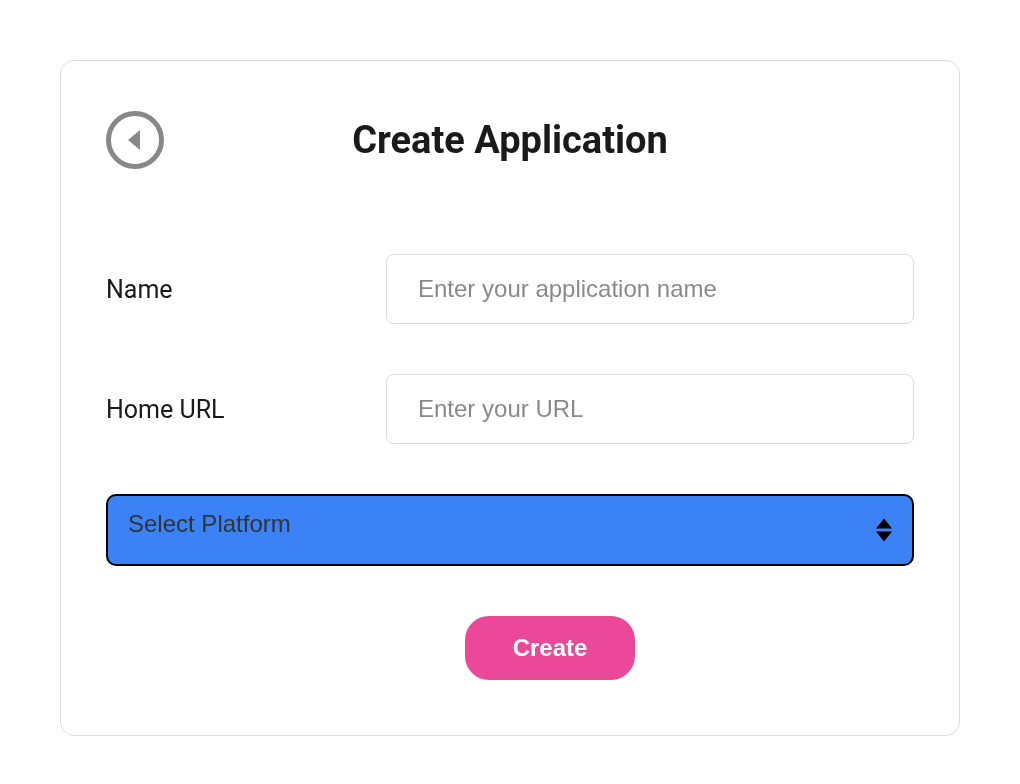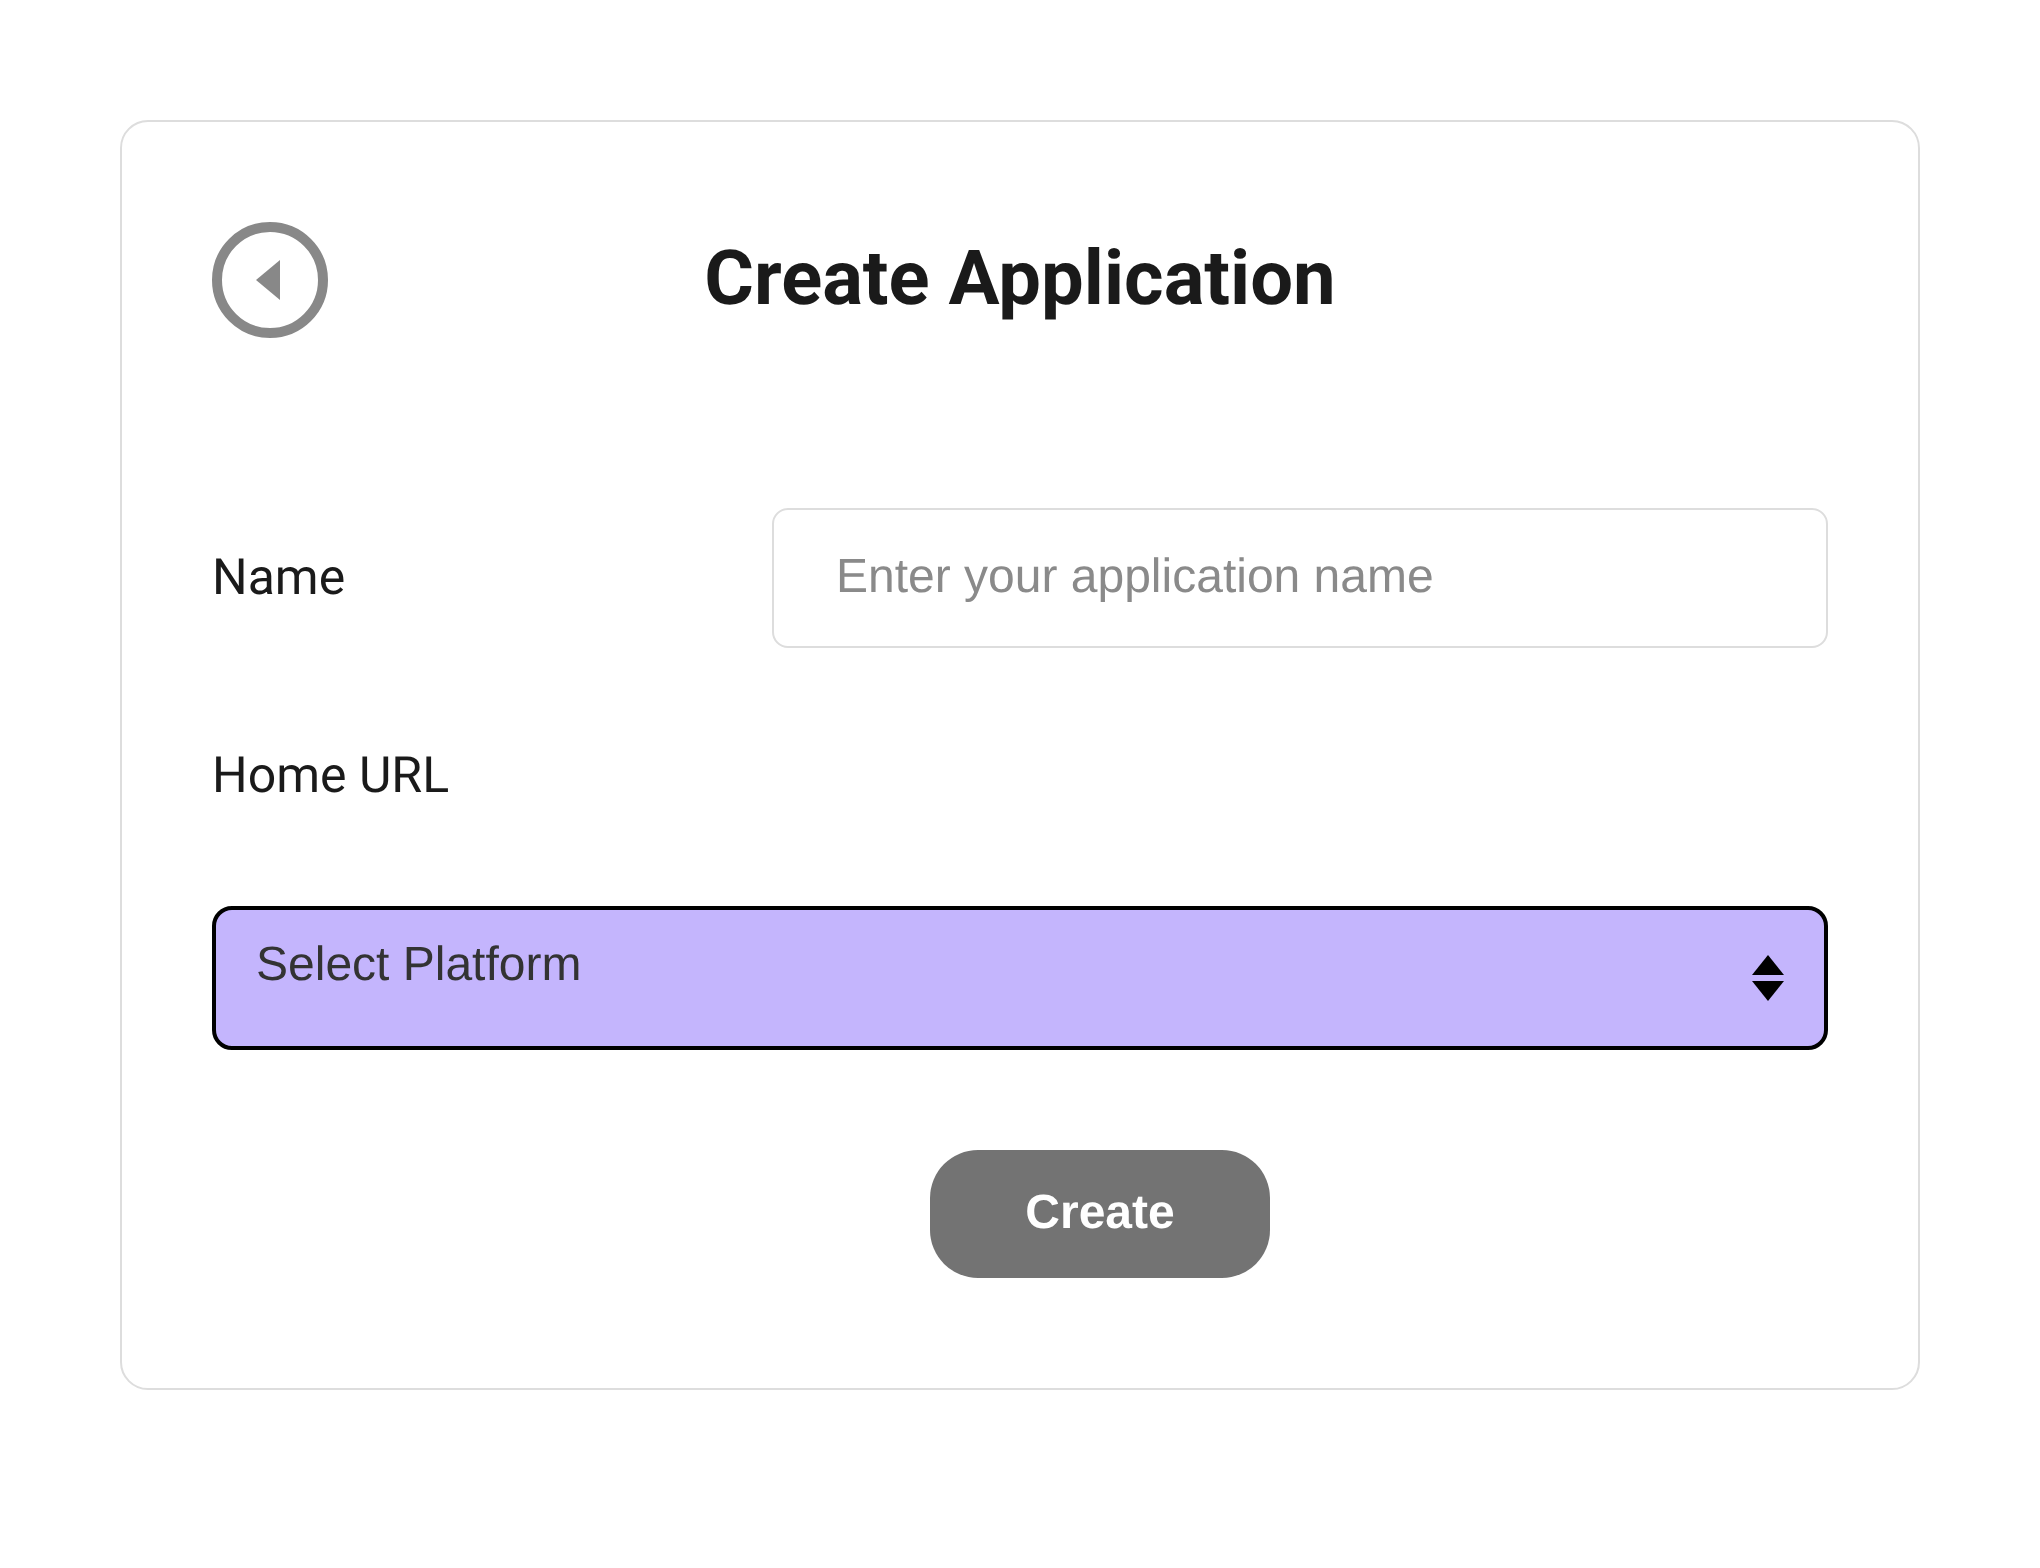--- a/index.html
+++ b/index.html
@@ -84,21 +84,21 @@
     }
     .select-input {
       width: 100%;
       height: 72px;
       padding: 0 50px 12px 20px;
       font-size: 24px;
       color: #333;
       border: 2.5px solid #000;
       border-radius: 10px;
       outline: none;
-      background: #c4b5fd;
+      background: #3b82f6;
       appearance: none;
       -webkit-appearance: none;
       -moz-appearance: none;
       cursor: pointer;
       text-align: left;
       display: flex;
       align-items: center;
     }
     .select-arrows {
       position: absolute;
@@ -124,21 +124,21 @@
       border-right: 8px solid transparent;
       border-top: 10px solid #000;
     }
     .button-row {
       display: flex;
       justify-content: center;
       margin-top: 30px;
       padding-left: 80px;
     }
     .create-button {
-      background: #737373;
+      background: #ec4899;
       color: #fff;
       border: none;
       border-radius: 24px;
       font-size: 24px;
       font-weight: 600;
       padding: 18px 48px;
       cursor: pointer;
     }
   </style>
 </head>
@@ -157,20 +157,23 @@
 
   <div class="form-row">
     <label class="form-label">Name</label>
     <div class="form-control">
       <input type="text" class="text-input" placeholder="Enter your application name" style="">
     </div>
   </div>
 
   <div class="form-row">
     <label class="form-label">Home URL</label>
+    <div class="form-control">
+      <input type="text" class="text-input" placeholder="Enter your URL" style="">
+    </div>
   </div>
 
   <div class="form-row">
     <div class="form-control">
       <div class="select-wrapper">
         <button type="button" class="select-input">
           <span>Select Platform</span>
         </button>
         <div class="select-arrows">
           <div class="arrow-up"></div>

